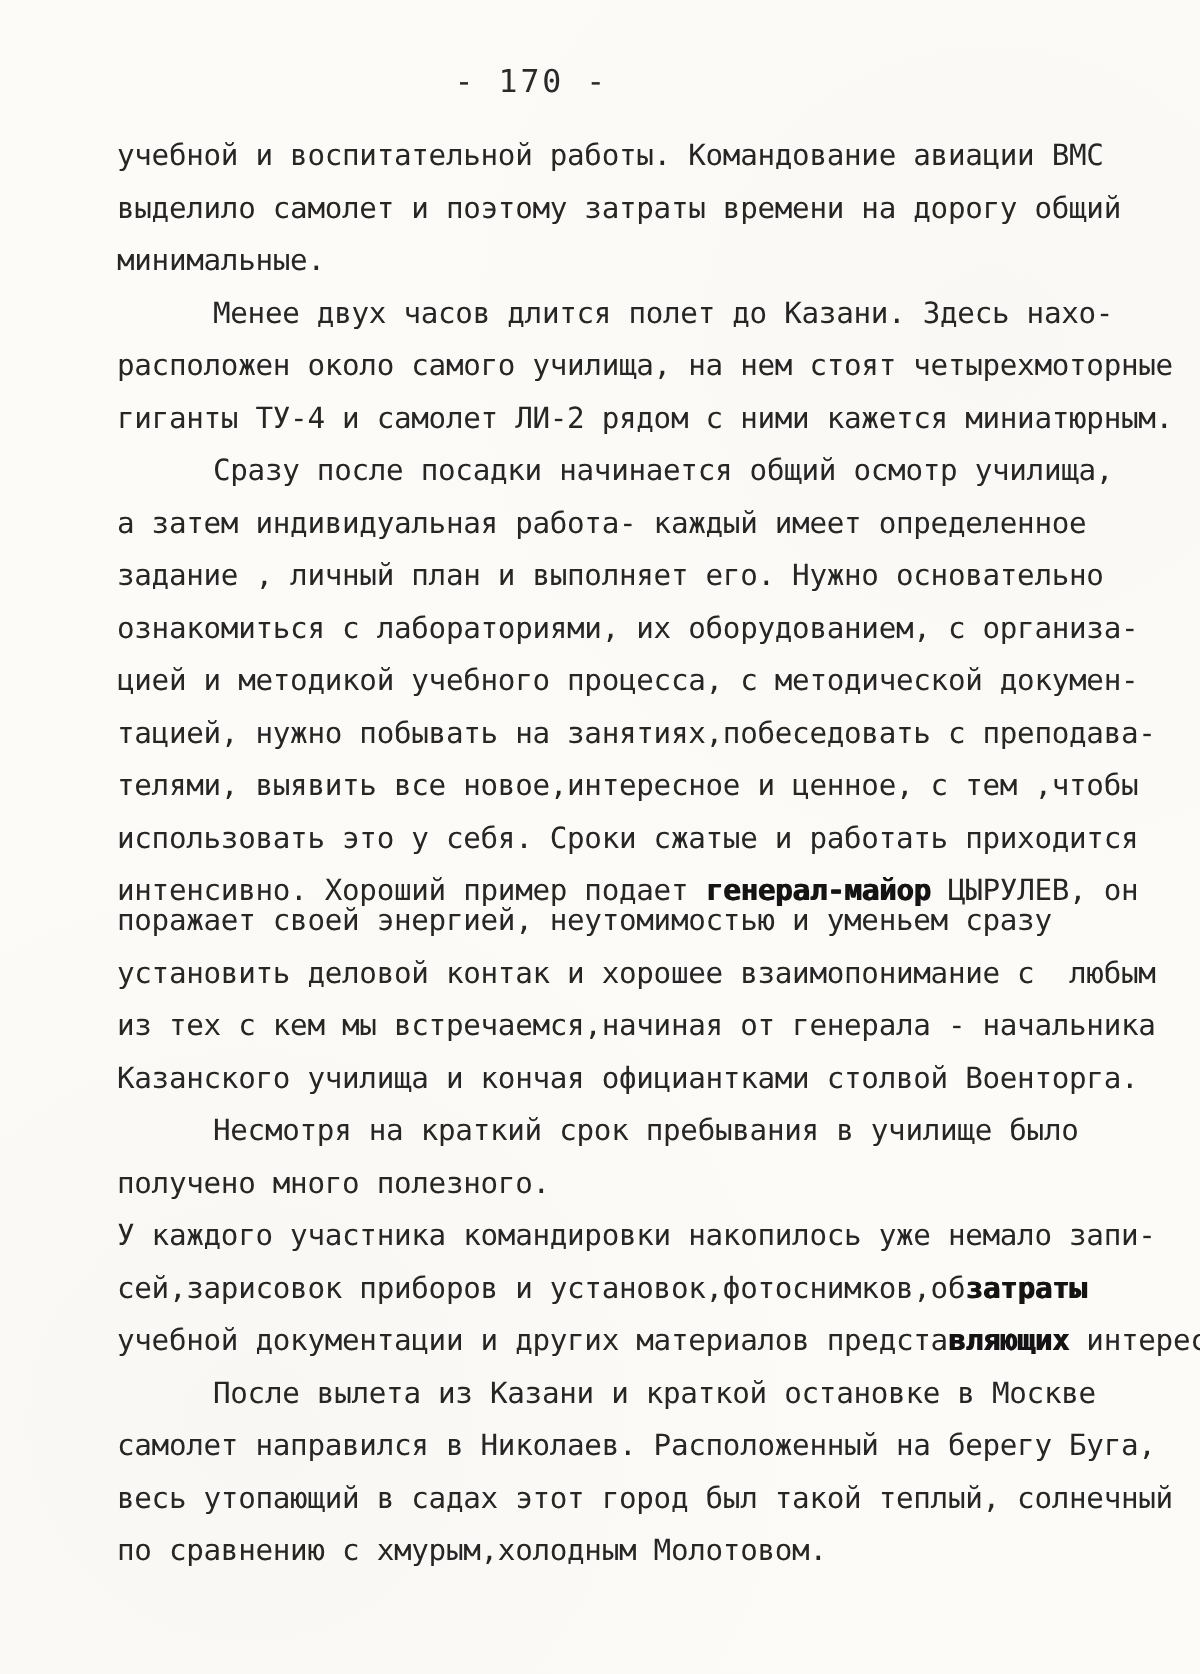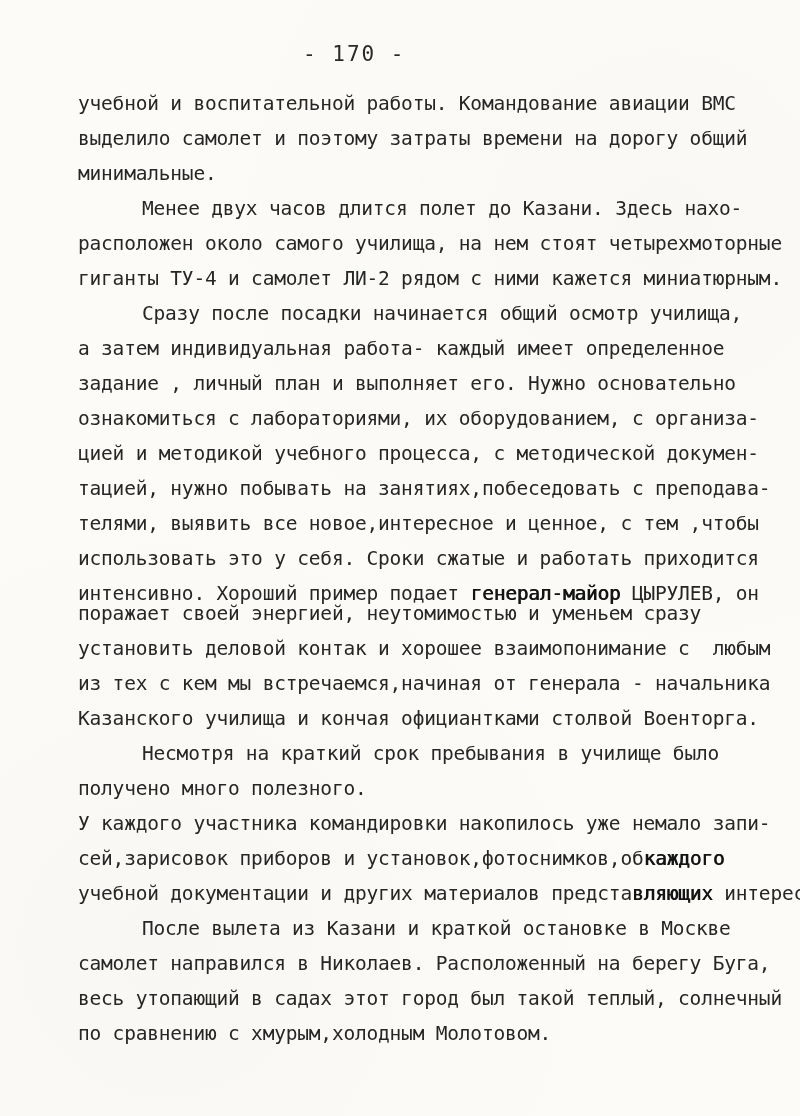--- a/index.html
+++ b/index.html
@@ -45,21 +45,21 @@
     white-space: pre;
     letter-spacing: -0.2px;
   }
   .line.indent {
     padding-left: 64px;
   }
   .line.tight {
     margin-top: -15px;
   }
   .bold {
-    font-weight: normal;
+    font-weight: bold;
     color: #141414;
     text-shadow: 0.7px 0 0 currentColor;
   }
 </style>
 </head>
 <body>
 
 <div class="sheet">
   <div class="page-number">- 170 -</div>
   <div class="text-block">
@@ -78,20 +78,20 @@
       <div class="line"><span>телями, выявить все новое,интересное и ценное, с тем ,чтобы</span></div>
       <div class="line"><span>использовать это у себя. Сроки сжатые и работать приходится</span></div>
       <div class="line"><span>интенсивно. Хороший пример подает </span><span class="bold">генерал-майор</span><span> ЦЫРУЛЕВ, он</span></div>
       <div class="line tight"><span>поражает своей энергией, неутомимостью и уменьем сразу</span></div>
       <div class="line"><span>установить деловой контак и хорошее взаимопонимание с  любым</span></div>
       <div class="line"><span>из тех с кем мы встречаемся,начиная от генерала - начальника</span></div>
       <div class="line"><span>Казанского училища и кончая официантками столвой Военторга.</span></div>
       <div class="line indent"><span>Несмотря на краткий срок пребывания в училище было</span></div>
       <div class="line"><span>получено много полезного.</span></div>
       <div class="line"><span>У каждого участника командировки накопилось уже немало запи-</span></div>
-      <div class="line"><span>сей,зарисовок приборов и установок,фотоснимков,об</span><span class="bold">каждого</span></div>
+      <div class="line"><span>сей,зарисовок приборов и установок,фотоснимков,об</span><span class="bold">затраты</span></div>
       <div class="line"><span>учебной документации и других материалов предста</span><span class="bold">вляющих</span><span> интерес</span></div>
       <div class="line indent"><span>После вылета из Казани и краткой остановке в Москве</span></div>
       <div class="line"><span>самолет направился в Николаев. Расположенный на берегу Буга,</span></div>
       <div class="line"><span>весь утопающий в садах этот город был такой теплый, солнечный</span></div>
       <div class="line"><span>по сравнению с хмурым,холодным Молотовом.</span></div>
     </div>
 </div>
 
 </body></html>

